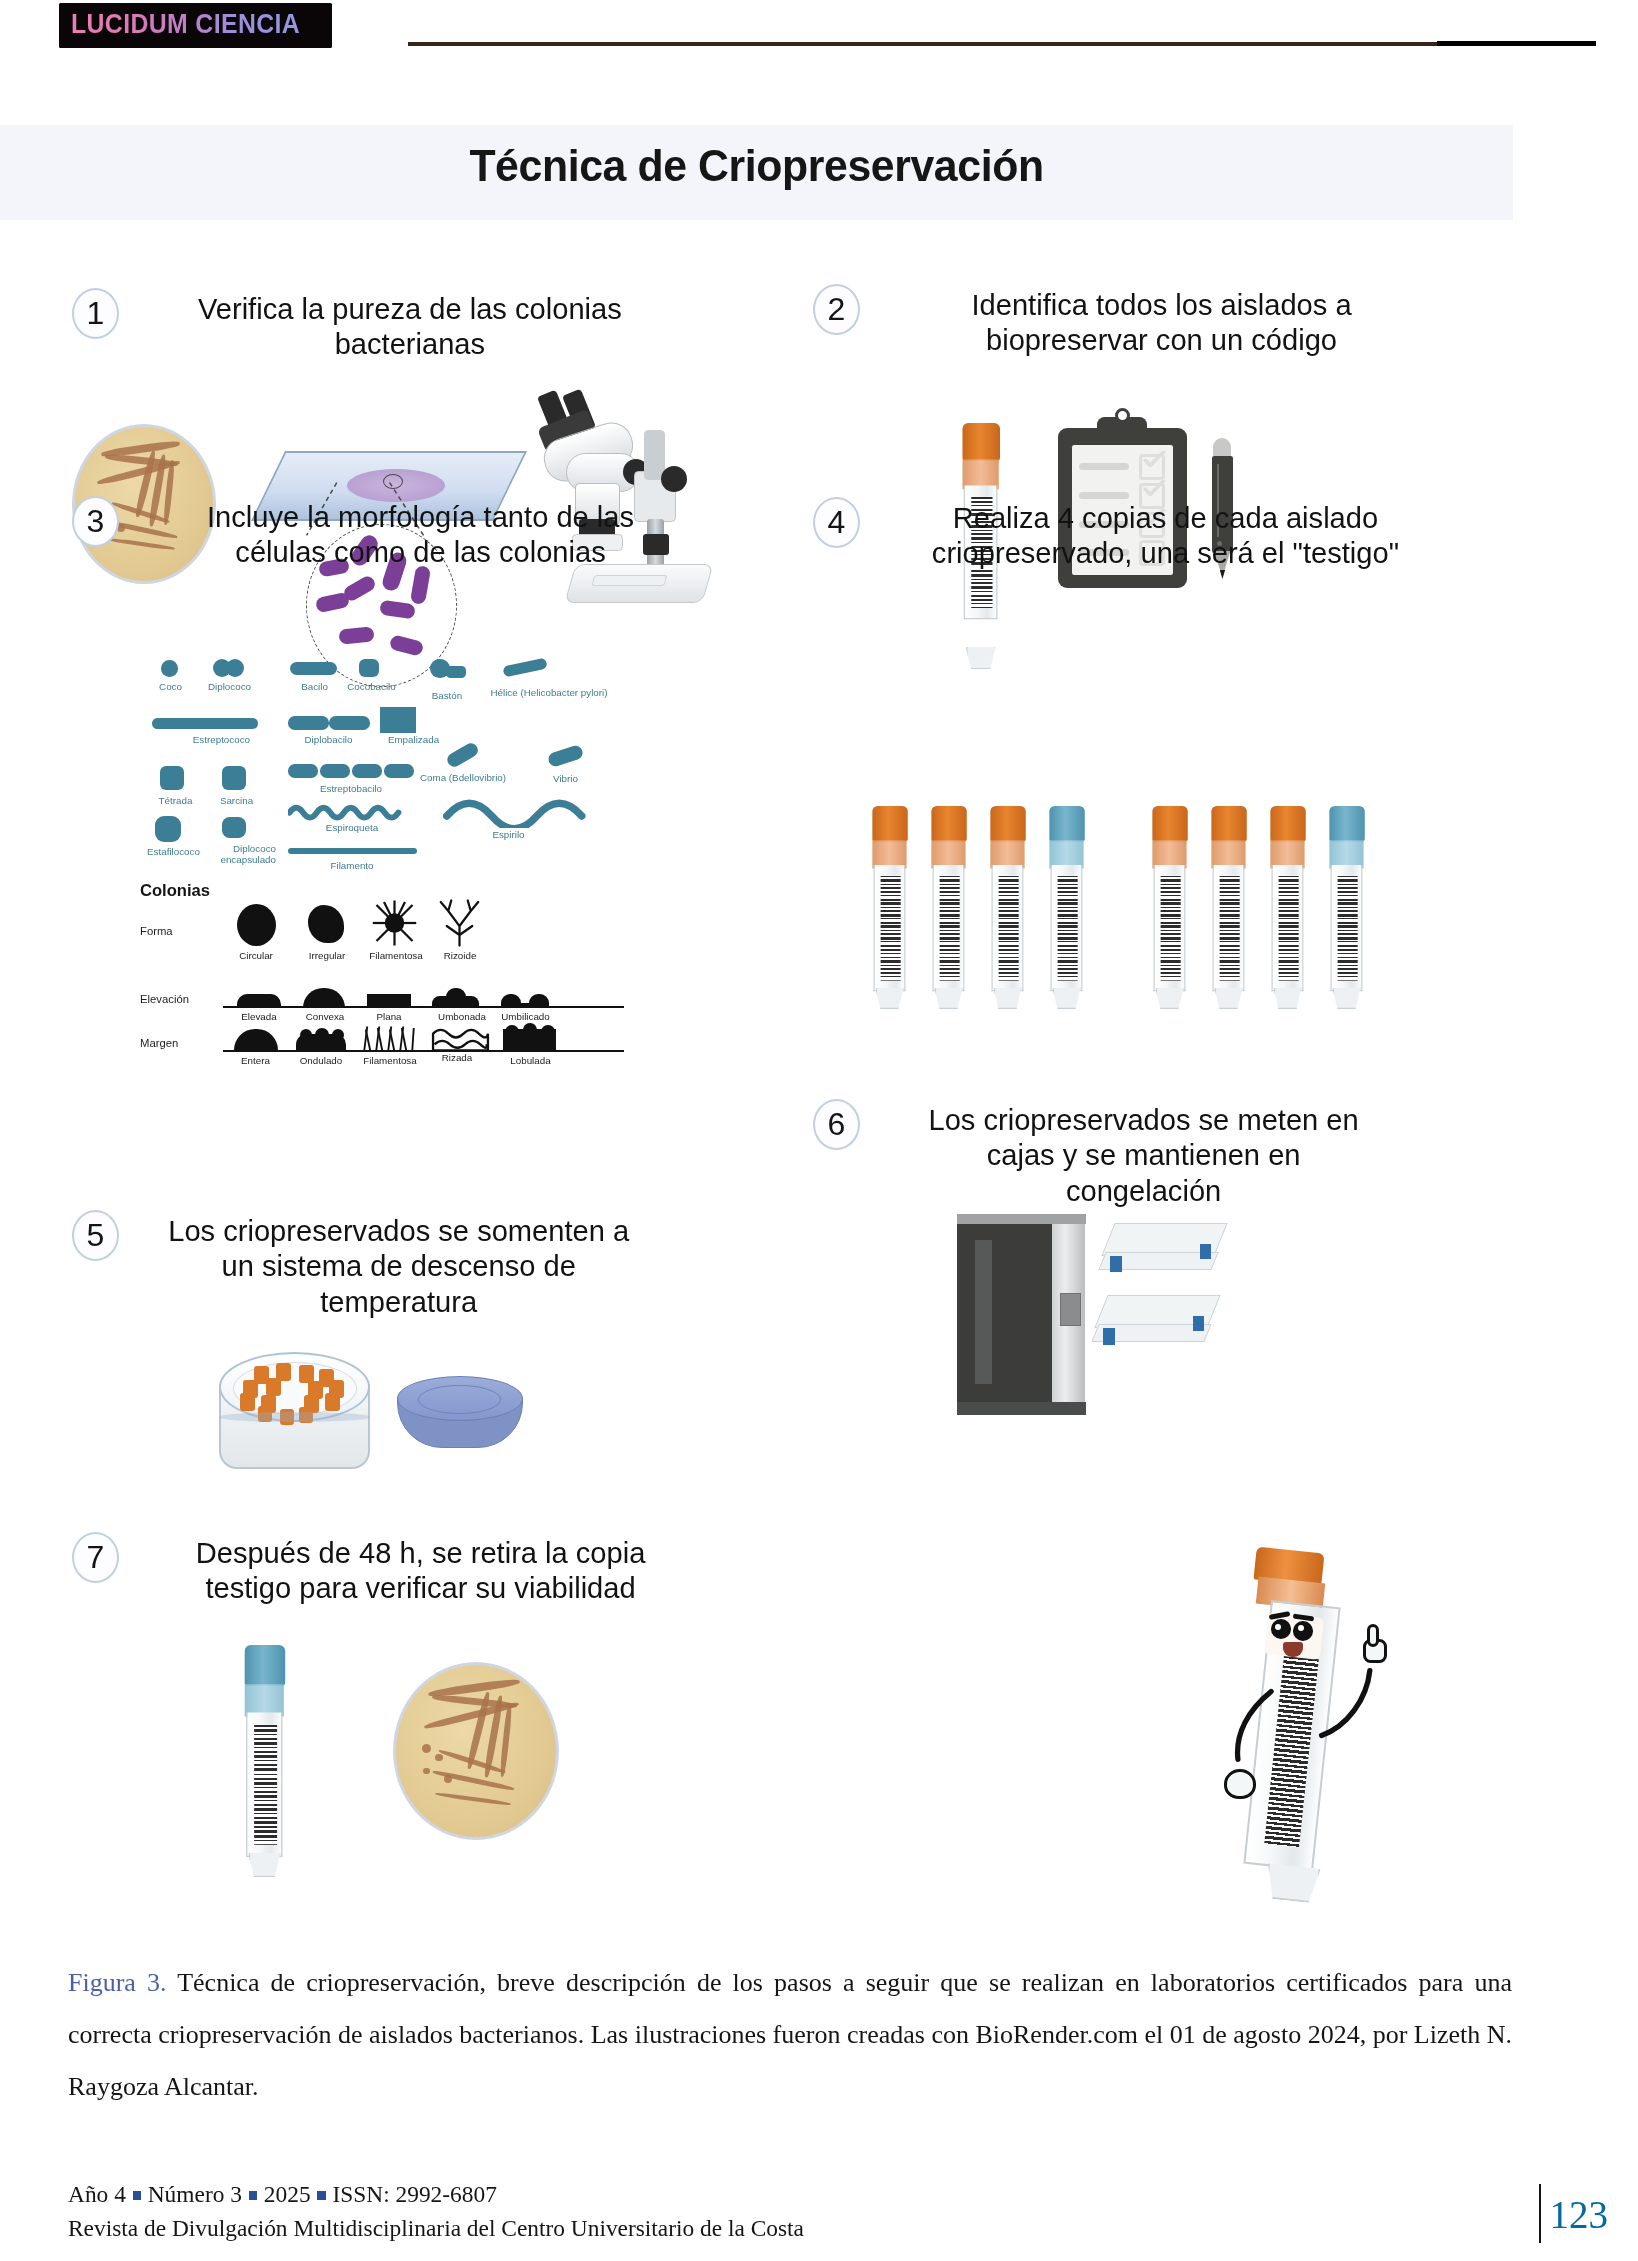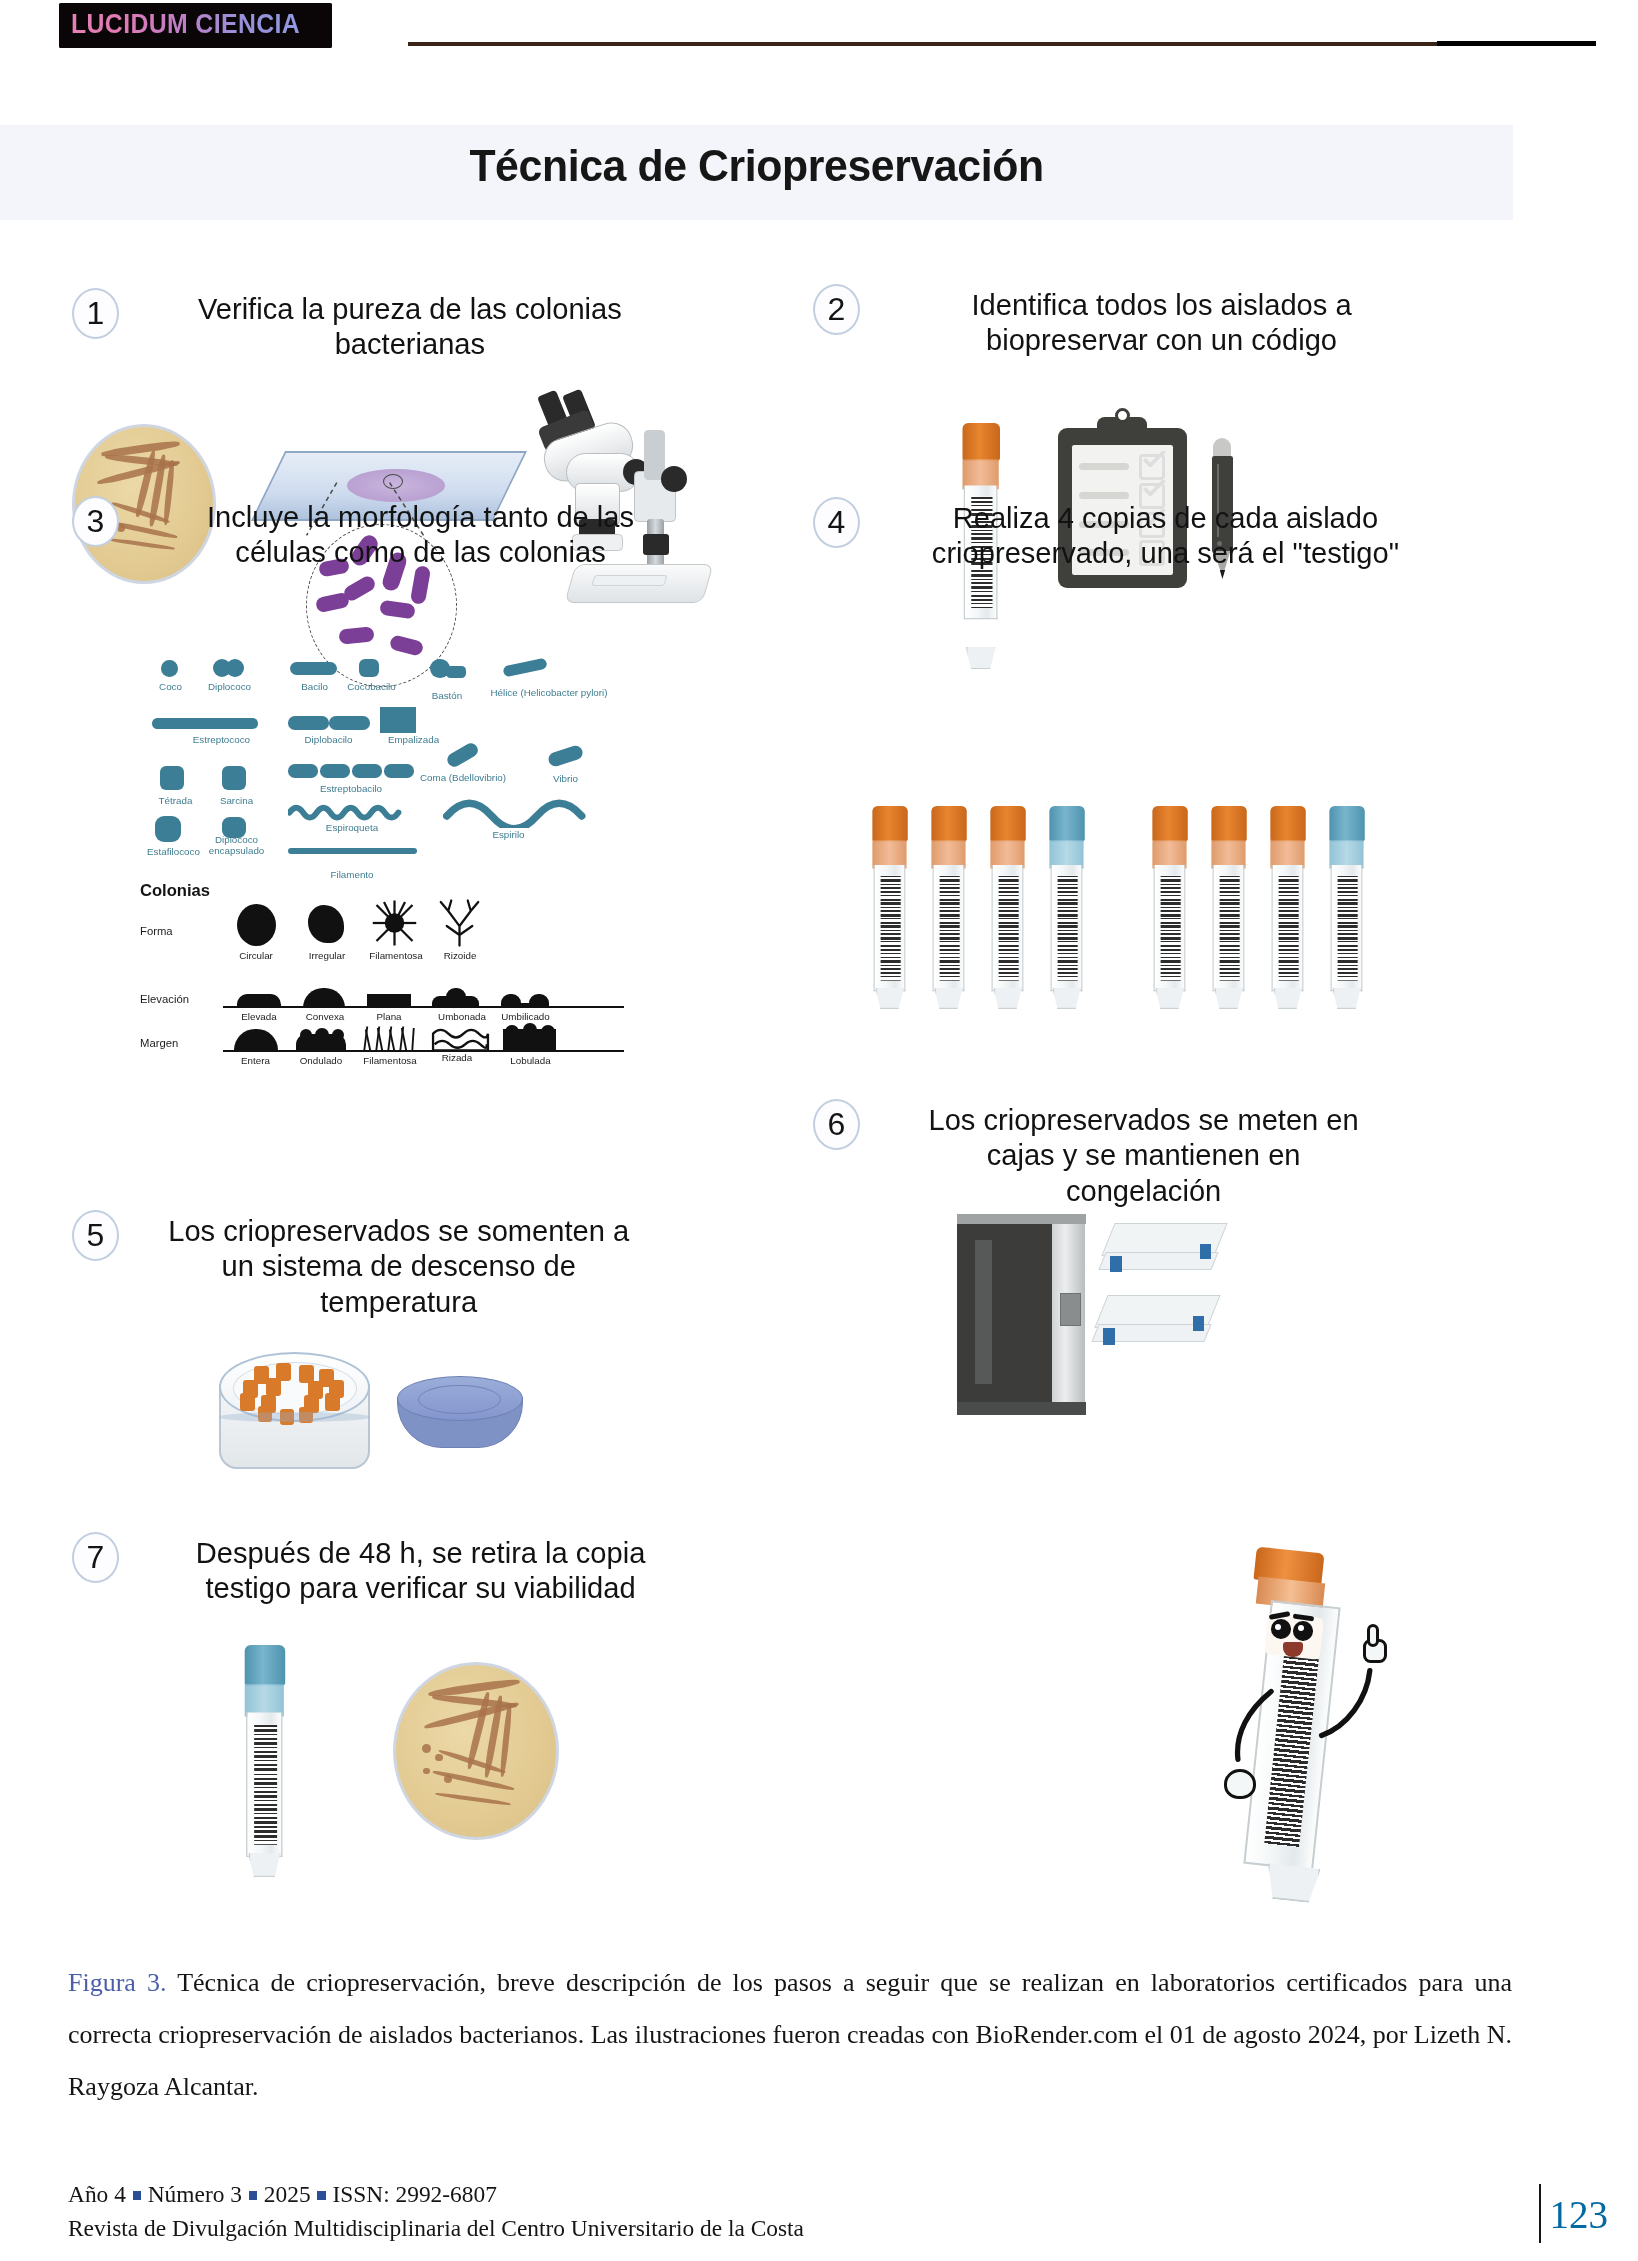--- a/index.html
+++ b/index.html
@@ -387,34 +387,34 @@
 
       <div class="m-shape" style="left:148px; top:110px; width:30px; height:13.6px; border-radius:6.8px;"></div>
       <div class="m-shape" style="left:180px; top:110px; width:30px; height:13.6px; border-radius:6.8px;"></div>
       <div class="m-shape" style="left:212px; top:110px; width:30px; height:13.6px; border-radius:6.8px;"></div>
       <div class="m-shape" style="left:244px; top:110px; width:30px; height:13.6px; border-radius:6.8px;"></div>
       <div class="m-lbl" style="left:162px; top:129px; width:98px;">Estreptobacilo</div>
 
       <div class="m-shape" style="left:15px; top:162px; width:26px; height:26px; border-radius:9px;"></div>
       <div class="m-lbl" style="left:-3px; top:192px; width:73px;">Estafilococo</div>
       <div class="m-shape" style="left:82px; top:163px; width:24px; height:21px; border-radius:7.6px;"></div>
-      <div class="m-lbl" style="left:57px; top:180px; width:79px; white-space:normal;">Diplococo encapsulado</div>
+      <div class="m-lbl" style="left:57px; top:189px; width:79px; white-space:normal;text-align:right;">Diplococo encapsulado</div>
 
       <svg style="position:absolute; left:148px; top:148px; width:136px; height:19.7px;" viewBox="0 0 180 26" width="136" height="19.7">
         <path d="M2,14 q9,-13 18,0 t18,0 t18,0 t18,0 t18,0 t18,0 t18,0 t18,0" fill="none" stroke="#3c7e96" stroke-width="8" stroke-linecap="round"></path>
       </svg>
       <div class="m-lbl" style="left:163px; top:168px; width:98px;">Espiroqueta</div>
 
       <svg style="position:absolute; left:303px; top:141px; width:144px; height:33px;" viewBox="0 0 190 44" width="144" height="33">
         <path d="M4,28 q30,-34 60,0 t60,0 t60,0" fill="none" stroke="#3c7e96" stroke-width="10" stroke-linecap="round"></path>
       </svg>
       <div class="m-lbl" style="left:327px; top:175px; width:83px;">Espirilo</div>
 
       <div class="m-shape" style="left:148px; top:194px; width:129px; height:6px; border-radius:3.8px;"></div>
-      <div class="m-lbl" style="left:163px; top:206px; width:98px;margin-top:9px;">Filamento</div>
+      <div class="m-lbl" style="left:163px; top:206px; width:98px;">Filamento</div>
 
       <div class="col-title" style="left:0px; top:227px;">Colonias</div>
 
       <div class="c-rowlbl" style="left:0px; top:271px;">Forma</div>
       <div class="c-shape" style="left:97px; top:250px; width:39px; height:42px; border-radius:50%;"></div>
       <div class="c-lbl" style="left:89px; top:296px; width:54px;">Circular</div>
       <div class="c-shape" style="left:168px; top:251px; width:36px; height:38px; border-radius:46% 58% 40% 56%;"></div>
       <div class="c-lbl" style="left:160px; top:296px; width:54px;">Irregular</div>
       <svg style="position:absolute; left:231px; top:245px; width:47px; height:48px;" viewBox="0 0 62 64" width="47" height="48">
         <circle cx="31" cy="32" r="13" fill="#111"></circle>

